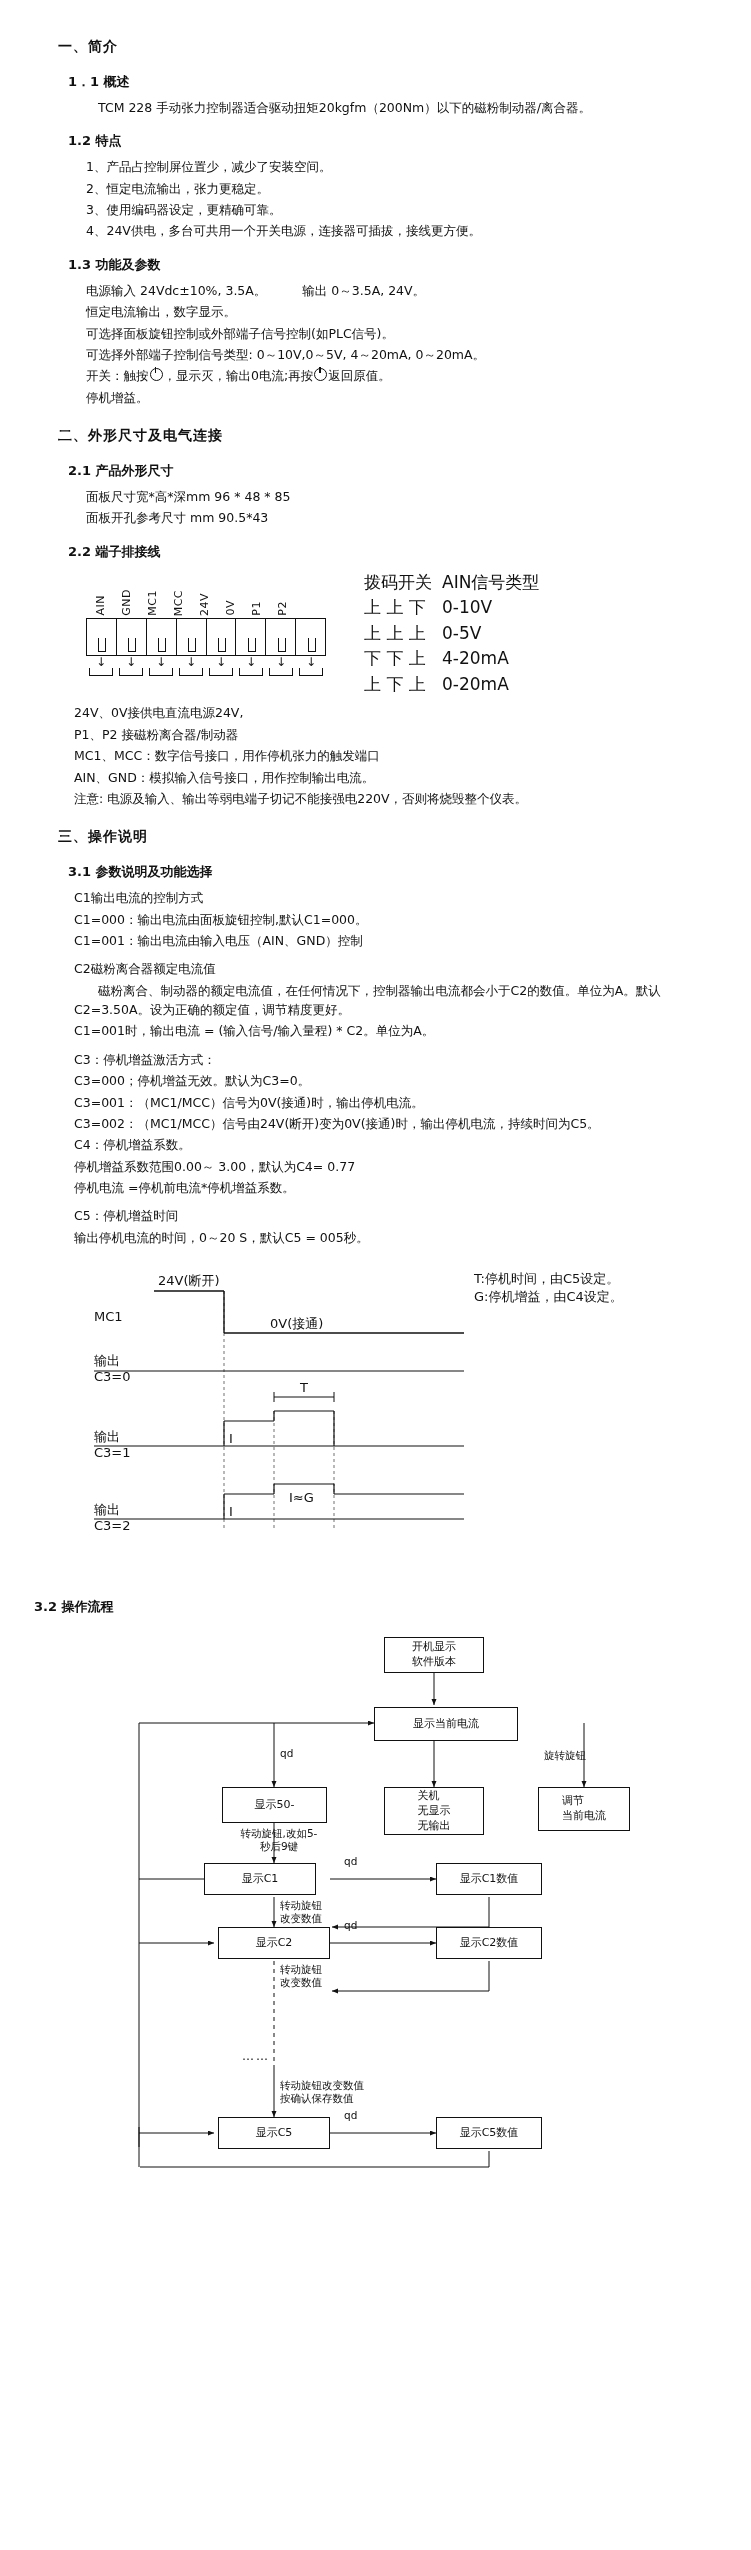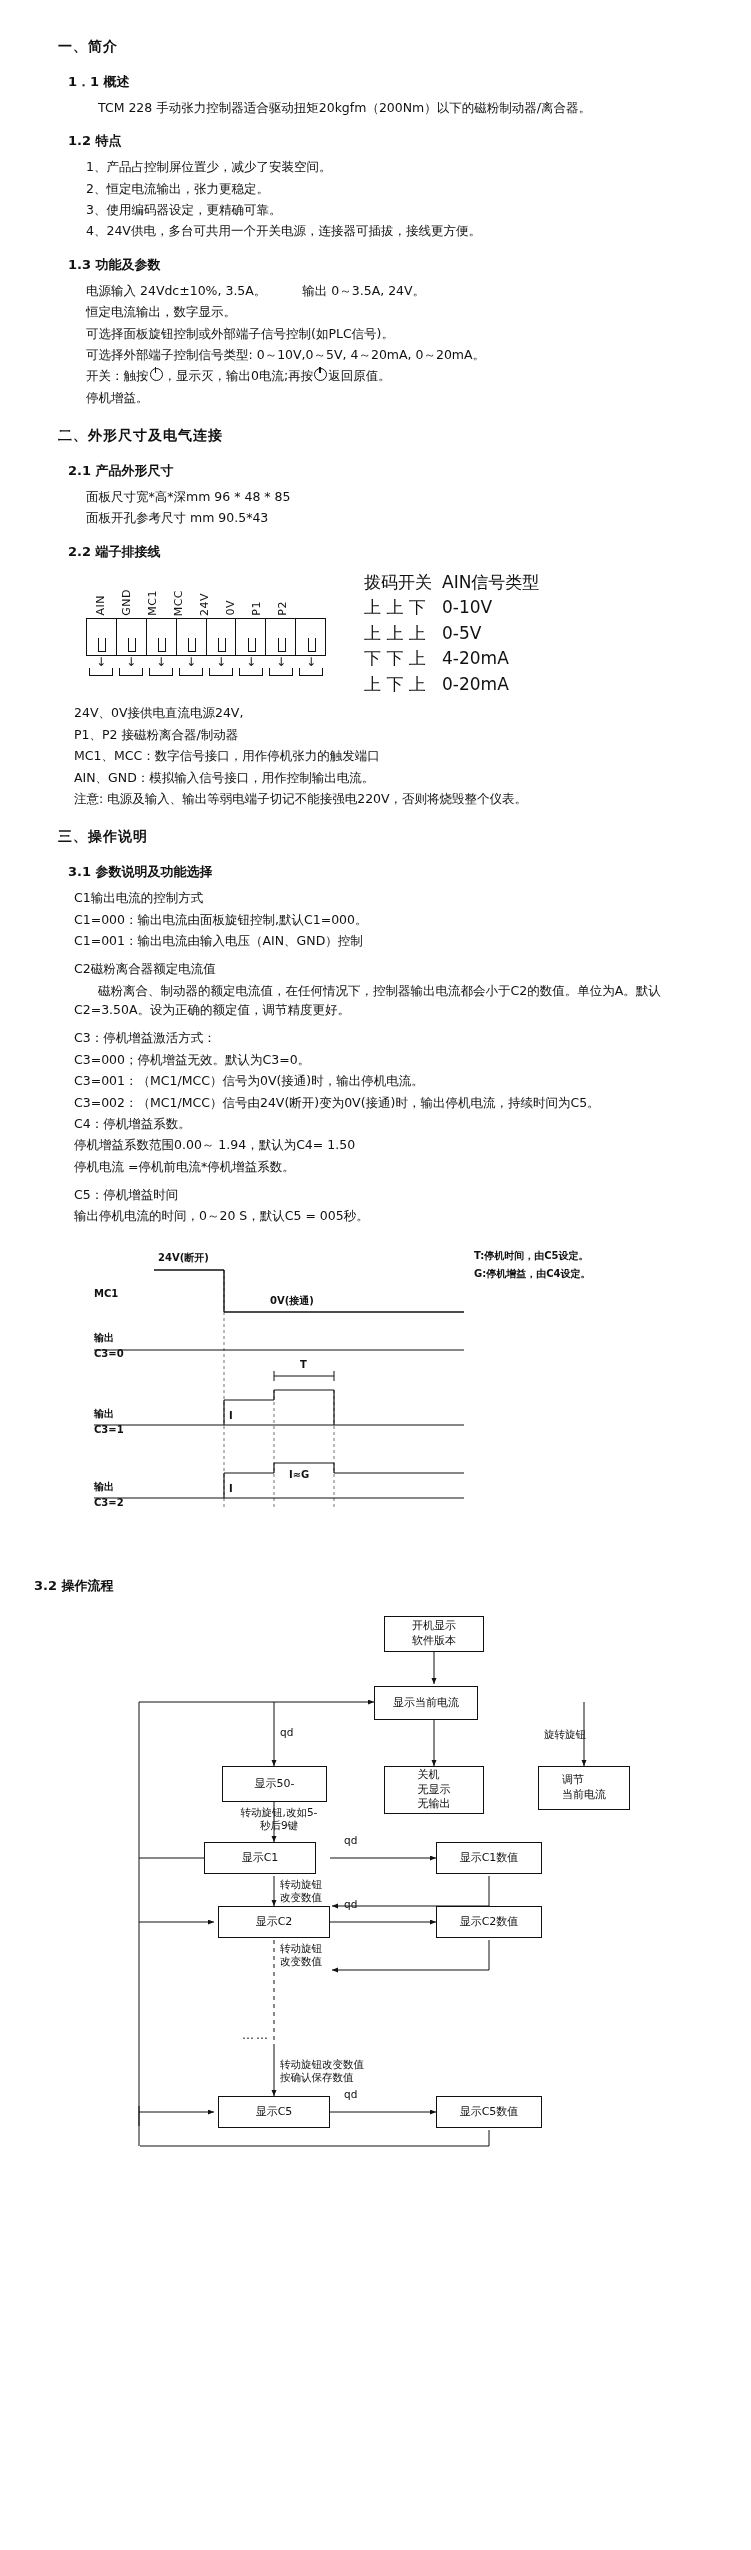--- a/index.html
+++ b/index.html
@@ -50,21 +50,21 @@
   .arrows span{flex:1;text-align:center;font-size:12px;line-height:12px;}
   .brackets{display:flex;width:240px;height:12px;}
   .brackets span{flex:1;position:relative;}
   .bk{border:1.4px solid #111;border-top:none;height:7px;margin:0 3px;}
   .dipwrap{margin-left:28px;font-size:12px;}
   .dipwrap table{border-collapse:collapse;}
   .dipwrap td,.dipwrap th{padding:0 10px 0 0;font-weight:normal;text-align:left;font-size:17px;line-height:1.5;}
   
   .timing{margin:14px 0 6px 40px;position:relative;width:560px;height:330px;font-size:11.5px;}
   .timing svg{position:absolute;left:0;top:0;}
-  .tnote{position:absolute;font-size:10px;font-weight:bold;}
+  .tnote{position:absolute;font-size:13px;}
   
   .flow{margin:10px 0 0 10px;position:relative;width:690px;height:560px;font-size:11px;}
   .flow svg{position:absolute;left:0;top:0;}
   .fbox{
     position:absolute;border:1px solid #111;background:#fff;text-align:left;
     font-size:11px;line-height:1.35;display:flex;align-items:center;justify-content:center;
     box-sizing:border-box;padding:2px 3px;
   }
   .flab{position:absolute;font-size:10.5px;line-height:1.25;text-align:center;}
   .dots{position:absolute;font-size:12px;letter-spacing:2px;}
@@ -202,27 +202,28 @@
 
   <h1 class="sec" style="margin-left:24px;">三、操作说明</h1>
   <h2 class="sub" style="">3.1 参数说明及功能选择</h2>
 
   <p class="ind0 tight">C1输出电流的控制方式</p>
   <p class="ind0 tight">C1=000：输出电流由面板旋钮控制,默认C1=000。</p>
   <p class="ind0 tight">C1=001：输出电流由输入电压（AIN、GND）控制</p>
   <div class="smallgap"></div>
   <p class="ind0 tight">C2磁粉离合器额定电流值</p>
   <p class="ind0 tight" style="text-indent:24px;margin-right:40px;">磁粉离合、制动器的额定电流值，在任何情况下，控制器输出电流都会小于C2的数值。单位为A。默认C2=3.50A。设为正确的额定值，调节精度更好。</p>
+  <p class="ind0 tight">C1=001时，输出电流 = (输入信号/输入量程) * C2。单位为A。</p>
   <div class="smallgap"></div>
   <p class="ind0 tight">C3：停机增益激活方式：</p>
   <p class="ind0 tight">C3=000；停机增益无效。默认为C3=0。</p>
   <p class="ind0 tight">C3=001：（MC1/MCC）信号为0V(接通)时，输出停机电流。</p>
   <p class="ind0 tight" style="margin-right:40px;">C3=002：（MC1/MCC）信号由24V(断开)变为0V(接通)时，输出停机电流，持续时间为C5。</p>
   <p class="ind0 tight">C4：停机增益系数。</p>
-  <p class="ind0 tight">停机增益系数范围0.00～ 1.94，默认为C4= 1.50</p>
+  <p class="ind0 tight">停机增益系数范围0.00～ 3.00，默认为C4= 0.77</p>
   <p class="ind0 tight">停机电流 =停机前电流*停机增益系数。</p>
   <div class="smallgap"></div>
   <p class="ind0 tight">C5：停机增益时间</p>
   <p class="ind0 tight">输出停机电流的时间，0～20 S，默认C5 = 005秒。</p>
 
   <div class="timing">
     <svg width="560" height="330">
 
       <line x1="80" y1="30" x2="150" y2="30" stroke="#111" stroke-width="1.4"></line>
       <line x1="150" y1="30" x2="150" y2="72" stroke="#111" stroke-width="1.4"></line>
@@ -314,21 +315,21 @@
       <line x1="445" y1="540" x2="96" y2="540" stroke="#111" stroke-width="1"></line>
       <line x1="95" y1="540" x2="95" y2="500" stroke="#111" stroke-width="1"></line>
 
       <line x1="95" y1="252" x2="170" y2="252" stroke="#111" stroke-width="1" marker-end="url(#ah)"></line>
       <line x1="95" y1="316" x2="170" y2="316" stroke="#111" stroke-width="1" marker-end="url(#ah)"></line>
       <line x1="95" y1="506" x2="170" y2="506" stroke="#111" stroke-width="1" marker-end="url(#ah)"></line>
     </svg>
 
     <div class="fbox" style="left:340px;top:10px;width:100px;height:36px;white-space:pre-line;">开机显示
 软件版本</div>
-    <div class="fbox" style="left:330px;top:80px;width:104px;height:34px;">显示当前电流</div>
+    <div class="fbox" style="left:330px;top:80px;width:144px;height:34px;">显示当前电流</div>
     <div class="fbox" style="left:178px;top:160px;width:105px;height:36px;">显示50-</div>
     <div class="fbox" style="left:340px;top:160px;width:100px;height:48px;white-space:pre-line;">关机
 无显示
 无输出</div>
     <div class="fbox" style="left:494px;top:160px;width:92px;height:44px;white-space:pre-line;">调节
 当前电流</div>
 
     <div class="fbox" style="left:160px;top:236px;width:112px;height:32px;">显示C1</div>
     <div class="fbox" style="left:392px;top:236px;width:106px;height:32px;">显示C1数值</div>
 

